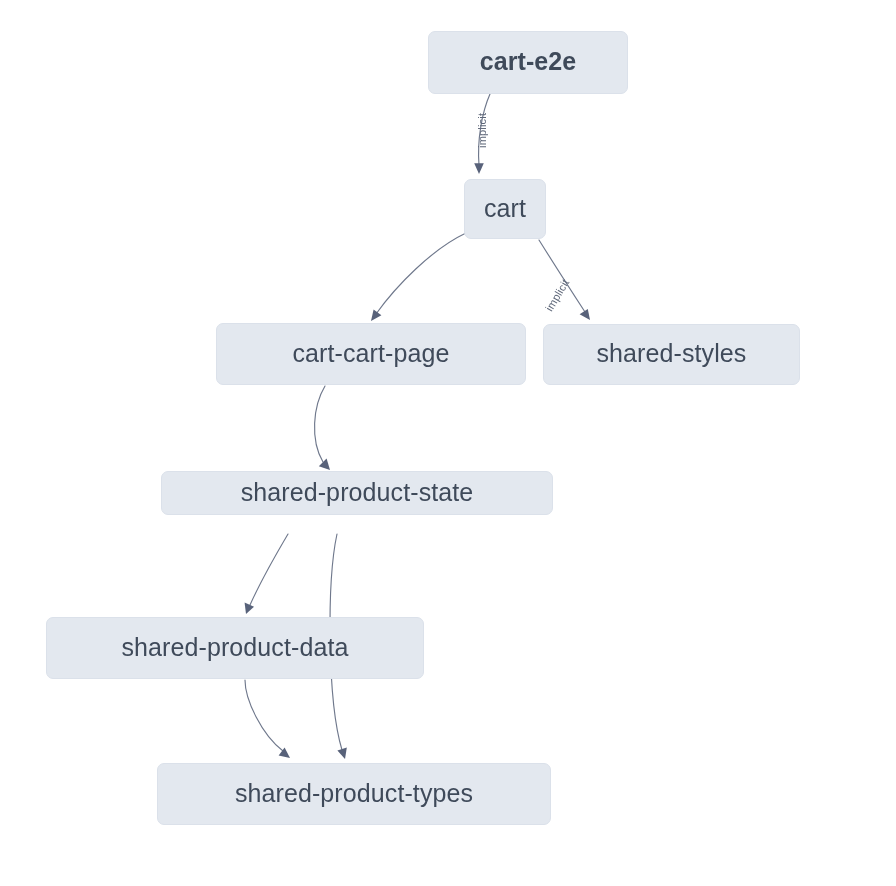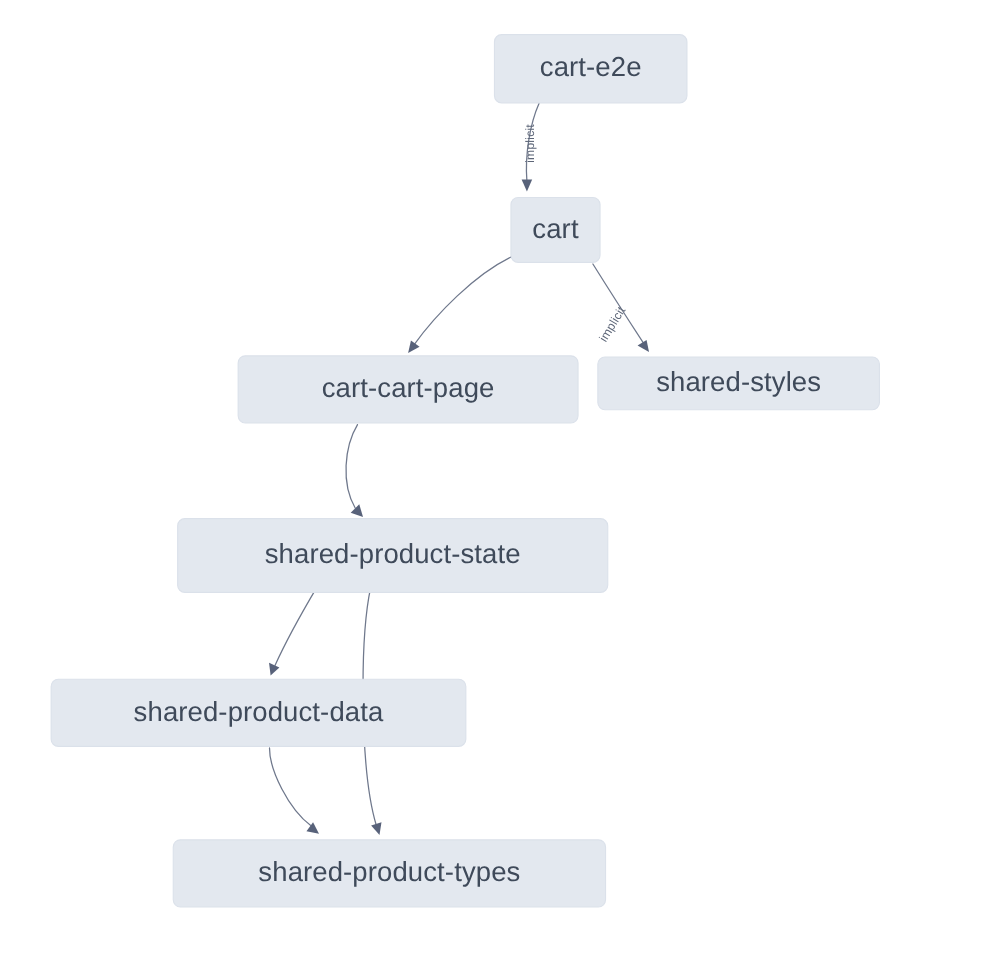--- a/index.html
+++ b/index.html
@@ -105,33 +105,33 @@
         <path class="edge-path" d="M 337 534 C 327 580 327 700 342 750"></path>
         <path class="edge-head" d="M 345 759 L 337.4 750.4 L 346.8 747.6 Z"></path>
       </g>
       <g>
         <path class="edge-path" d="M 245 680 C 245 700 262 735 283 751"></path>
         <path class="edge-head" d="M 290 758 L 278.6 755.6 L 284.6 747.6 Z"></path>
       </g>
     </svg>
 
   <div id="node-layer">
-      <div class="graph-node" style="left: 449px; top: 31px; width: 176px; height: 63px;">
+      <div class="graph-node" style="left: 428px; top: 31px; width: 200px; height: 63px; font-weight: bold;">
         <span class="node-label">cart-e2e</span>
       </div>
       <div class="graph-node" style="left: 464px; top: 179px; width: 82px; height: 60px;">
         <span class="node-label">cart</span>
       </div>
       <div class="graph-node" style="left: 216px; top: 323px; width: 310px; height: 62px;">
         <span class="node-label">cart-cart-page</span>
       </div>
-      <div class="graph-node" style="left: 543px; top: 324px; width: 257px; height: 49px;">
+      <div class="graph-node" style="left: 543px; top: 324px; width: 257px; height: 61px;">
         <span class="node-label">shared-styles</span>
       </div>
-      <div class="graph-node" style="left: 161px; top: 471px; width: 392px; height: 68px;">
+      <div class="graph-node" style="left: 161px; top: 471px; width: 392px; height: 44px;">
         <span class="node-label">shared-product-state</span>
       </div>
       <div class="graph-node" style="left: 46px; top: 617px; width: 378px; height: 62px;">
         <span class="node-label">shared-product-data</span>
       </div>
       <div class="graph-node" style="left: 157px; top: 763px; width: 394px; height: 62px;">
         <span class="node-label">shared-product-types</span>
       </div>
     </div>
 

